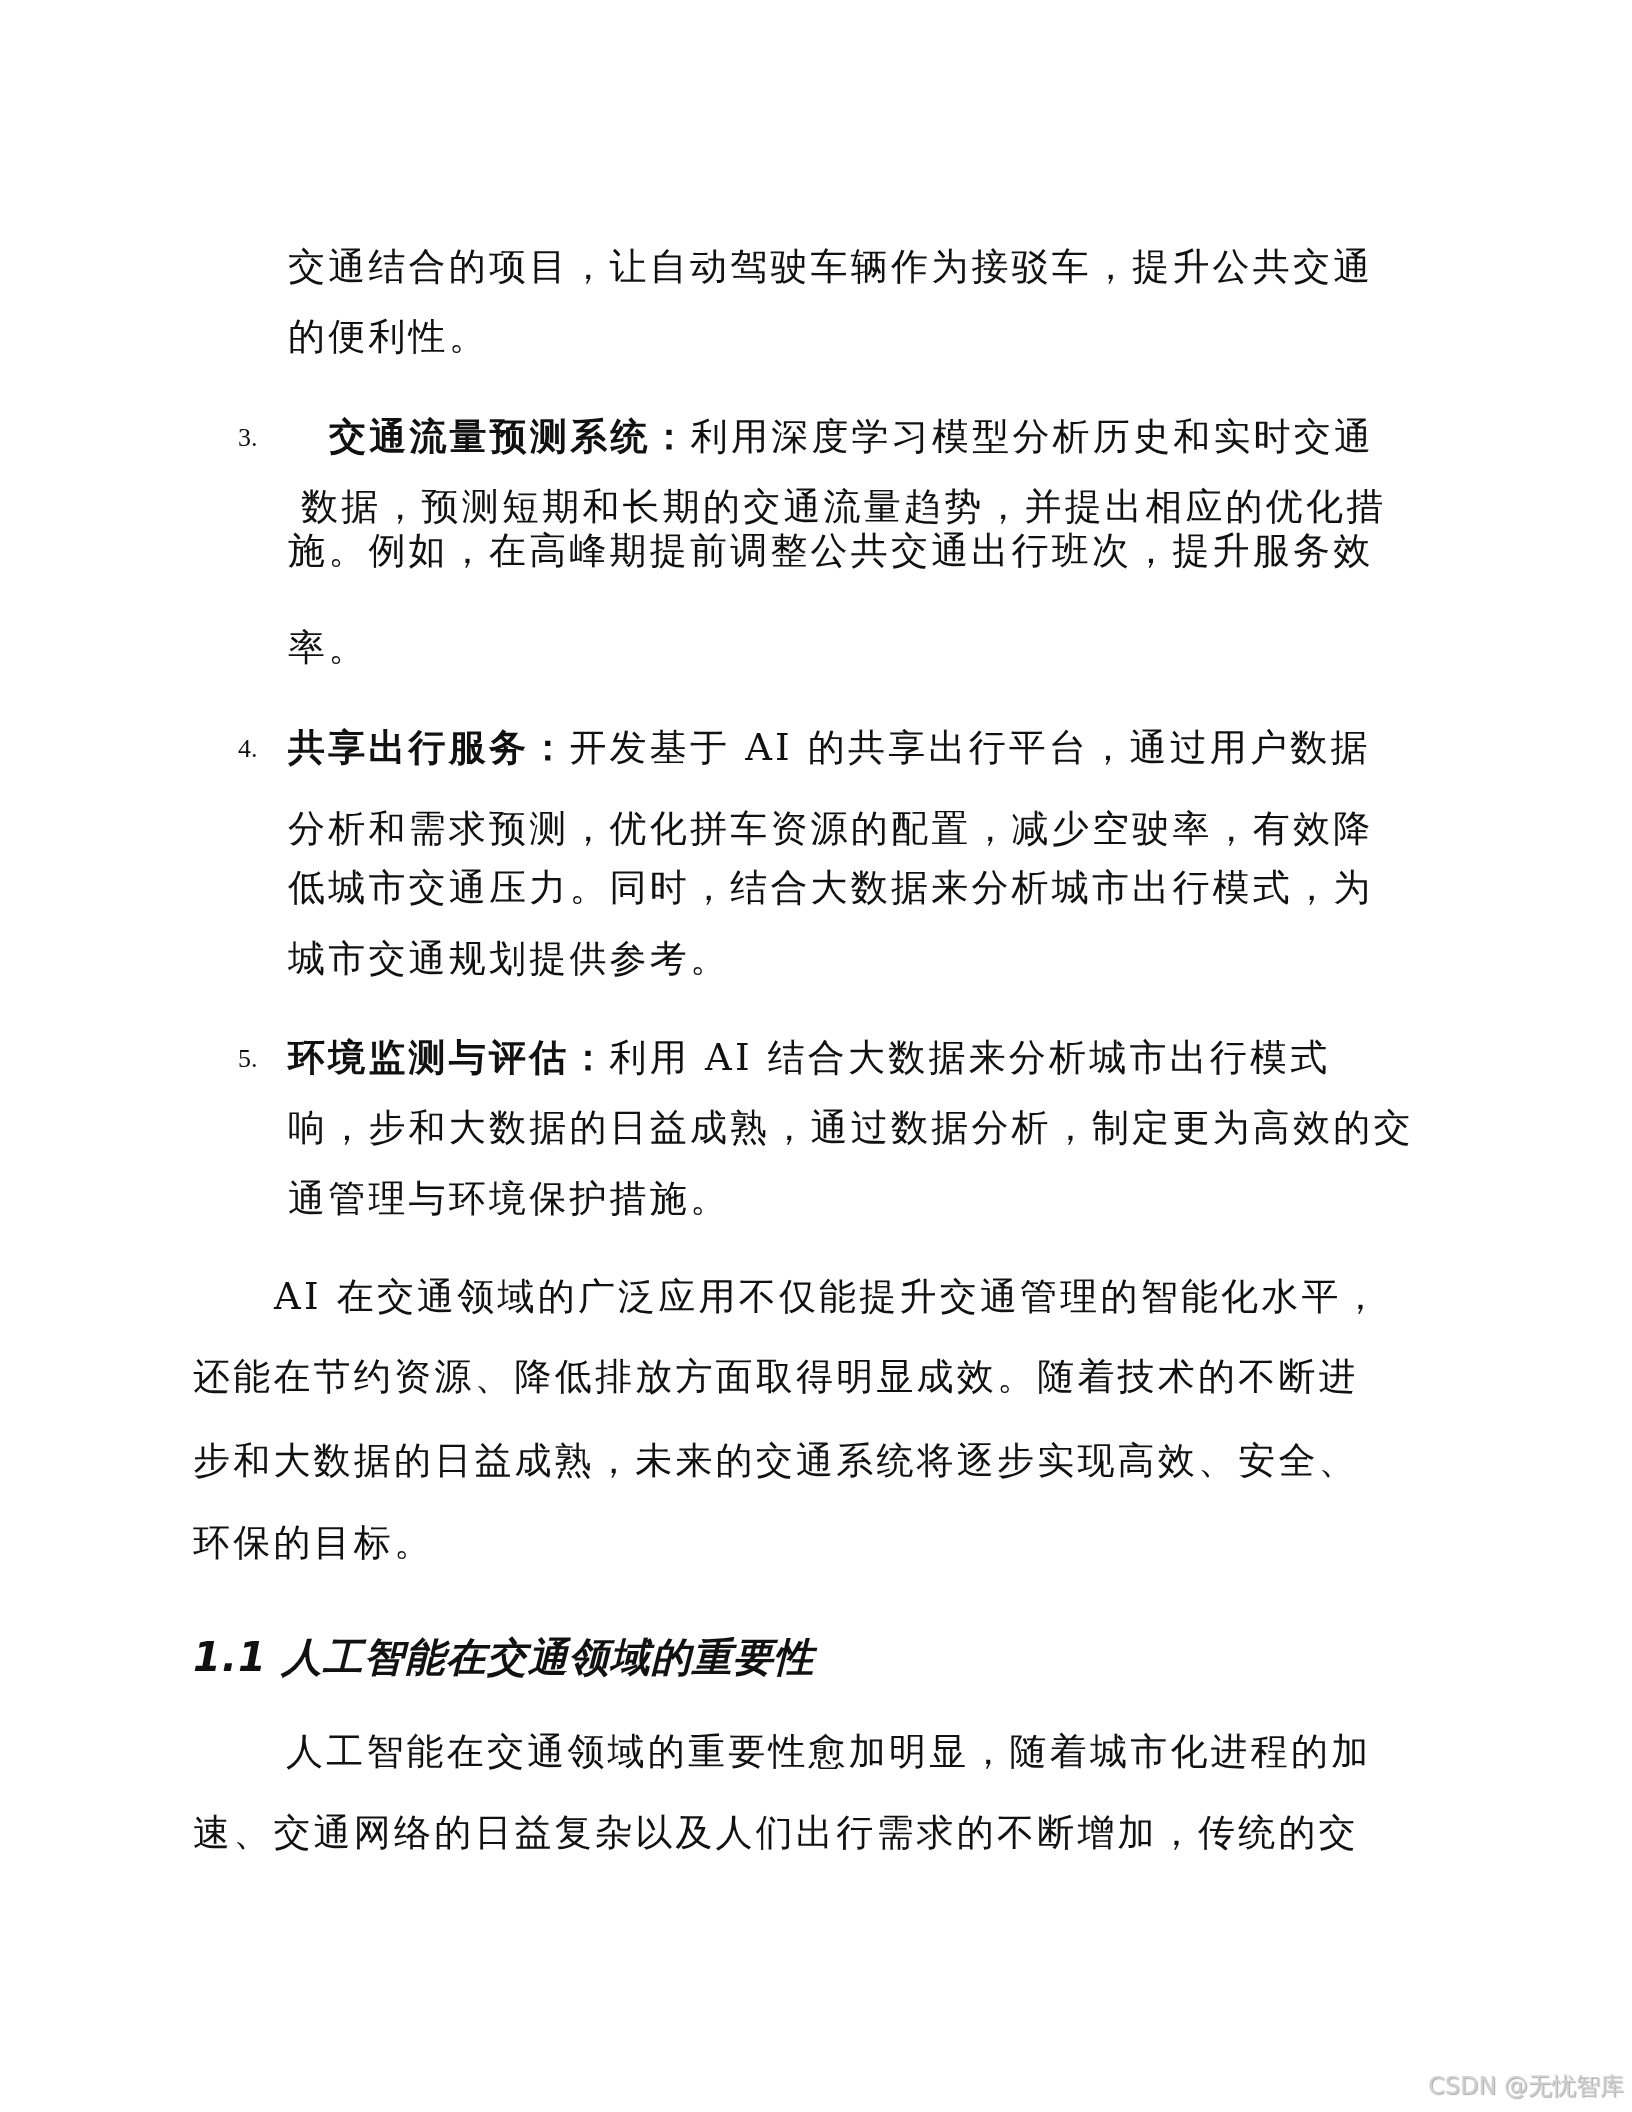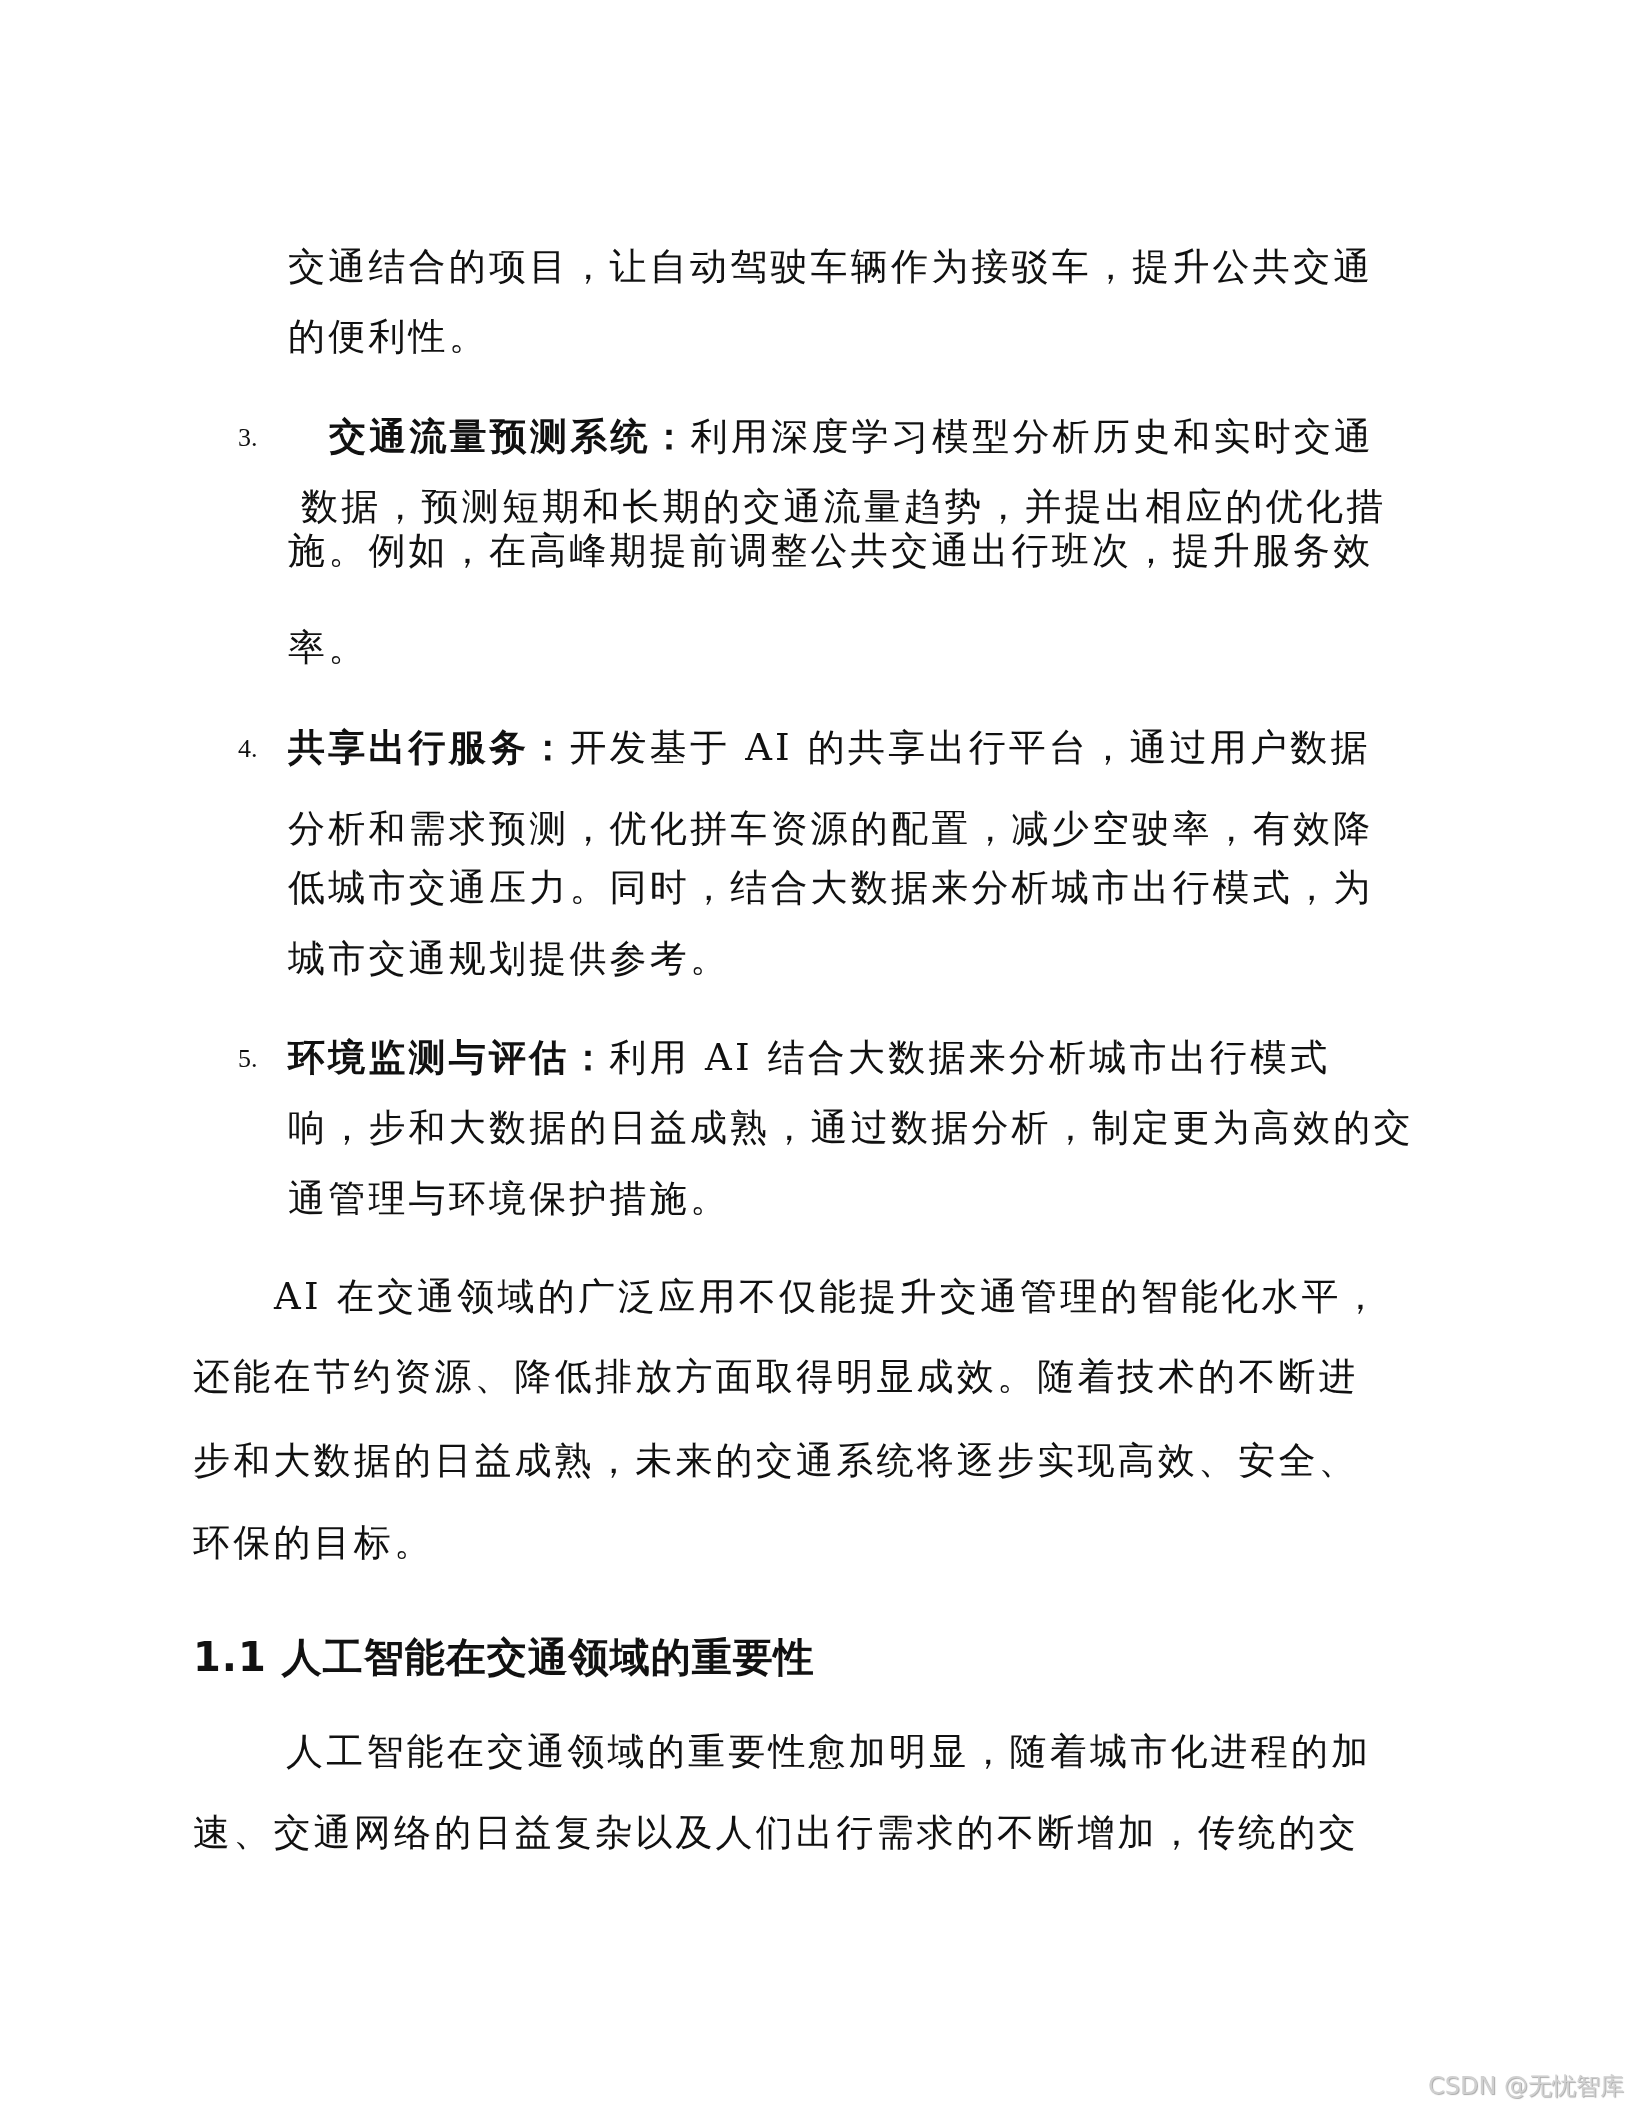--- a/index.html
+++ b/index.html
@@ -43,20 +43,20 @@
   <div class="line" style="left:288px; top:1175px;">通管理与环境保护措施。</div>
 </div>
 
 <div>
   <div class="line" style="left:274px; top:1273px;">AI 在交通领域的广泛应用不仅能提升交通管理的智能化水平，</div>
   <div class="line" style="left:193px; top:1353px;">还能在节约资源、降低排放方面取得明显成效。随着技术的不断进</div>
   <div class="line" style="left:193px; top:1437px;">步和大数据的日益成熟，未来的交通系统将逐步实现高效、安全、</div>
   <div class="line" style="left:193px; top:1519px;">环保的目标。</div>
 </div>
 
-<div class="heading" style="left:193px; top:1633px;">1.1  人工智能在交通领域的重要性</div>
+<div class="heading" style="left:193px; top:1633px;font-style:italic;">1.1  人工智能在交通领域的重要性</div>
 
 <div>
   <div class="line" style="left:286px; top:1728px;">人工智能在交通领域的重要性愈加明显，随着城市化进程的加</div>
   <div class="line" style="left:193px; top:1809px;">速、交通网络的日益复杂以及人们出行需求的不断增加，传统的交</div>
 </div>
 
 <div class="watermark">CSDN @无忧智库</div>
 
 </body></html>

